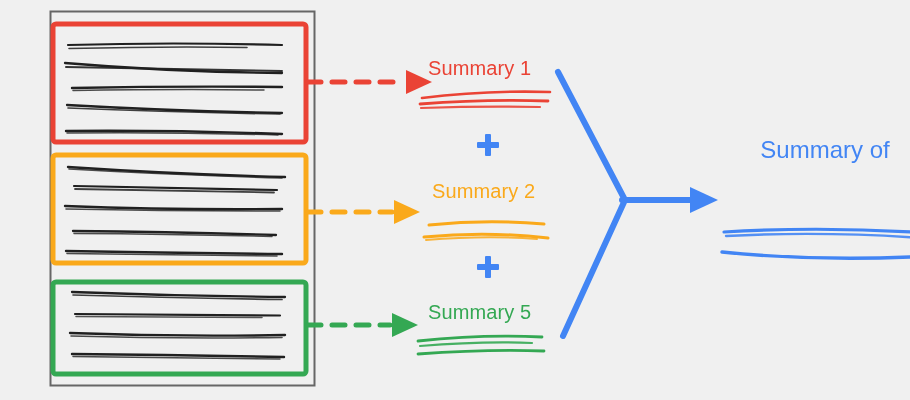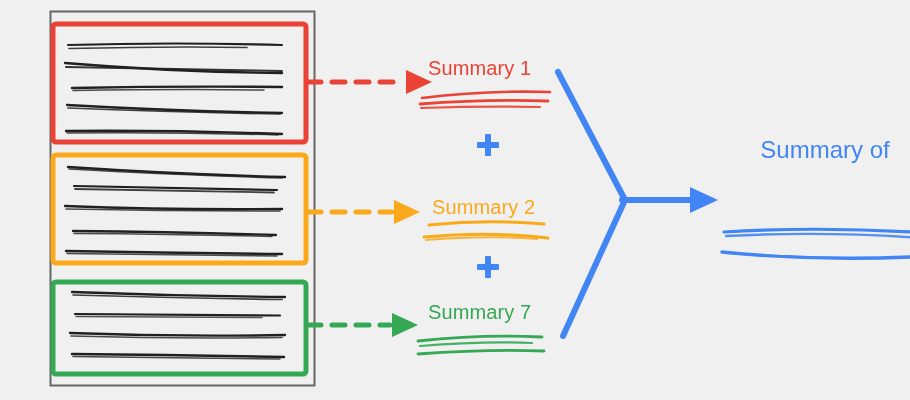--- a/index.html
+++ b/index.html
@@ -147,21 +147,21 @@
 
     <g stroke="#4285f4" fill="none" stroke-linecap="round">
       <path d="M692 232 Q790 226 896 233" stroke-width="3.2"></path>
       <path d="M694 236 Q790 231 890 238" stroke-width="2.4" opacity="0.9"></path>
       <path d="M690 252 Q790 262 898 256" stroke-width="3.4"></path>
     </g>
   </svg>
 
   <div class="label-text summary-label" style="left:396px; top:57px; color:#ea4335;">Summary 1</div>
 
-  <div class="label-text summary-label" style="left:400px; top:196px; color:#faa91b;">Summary 2</div>
+  <div class="label-text summary-label" style="left:400px; top:180px; color:#faa91b;">Summary 2</div>
 
-  <div class="label-text summary-label" style="left:396px; top:301px; color:#34a853;">Summary 7</div>
+  <div class="label-text summary-label" style="left:396px; top:301px; color:#34a853;">Summary 5</div>
 
   <div class="label-text final-label" style="left:698px; top:136px; width:190px; color:#4285f4;">
     <div>Summary of</div>
   </div>
 
 </div>
 
 </body></html>

